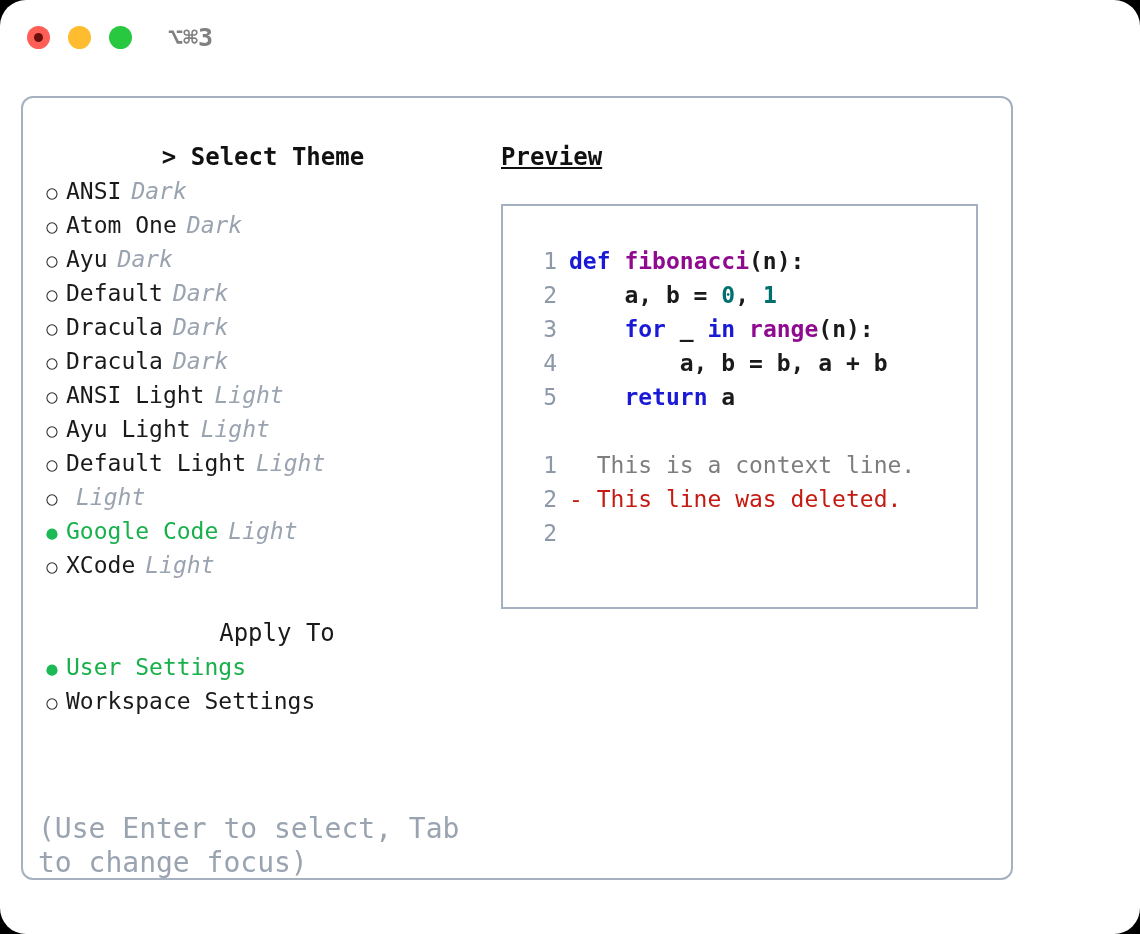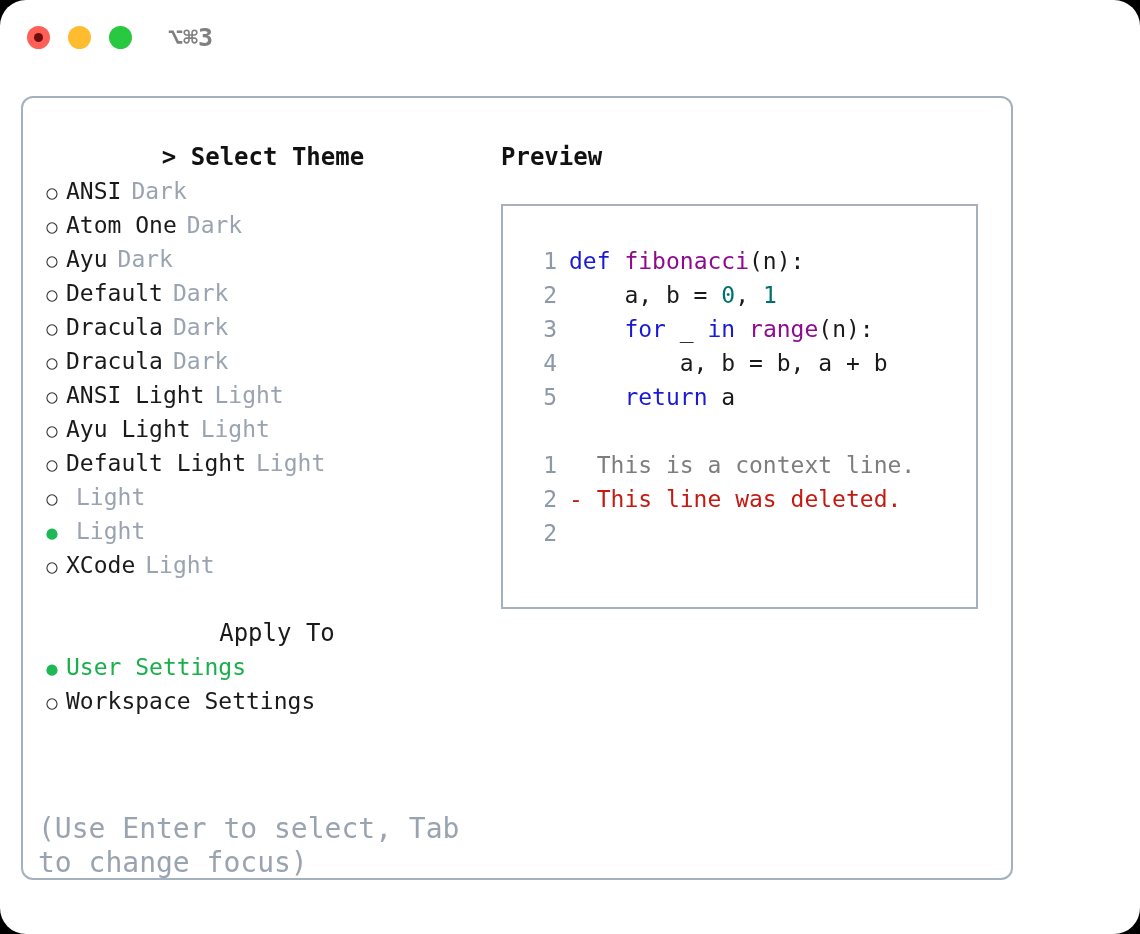--- a/index.html
+++ b/index.html
@@ -125,20 +125,21 @@
   }
   .opt-label {
     color: #1a1a1a;
   }
   .opt-label.selected {
     color: #18b04a;
   }
   .opt-tag {
     color: #9aa3b0;
     padding-left: 10px;
+    font-style: italic;
   }
   .spacer-row { height: 34px; }
 
   .hint {
     position: absolute;
     left: 15px;
     top: 714px;
     width: 430px;
     font-size: 28px;
     line-height: 34px;
@@ -151,20 +152,21 @@
     left: 478px;
     top: 42px;
     width: 500px;
   }
   .preview-title {
     font-size: 24px;
     font-weight: bold;
     color: #111111;
     line-height: 34px;
     height: 34px;
+    text-decoration: underline;
   }
   .preview-box {
     position: absolute;
     left: 478px;
     top: 106px;
     width: 477px;
     height: 405px;
     border: 2px solid #a6b1c0;
     box-sizing: border-box;
     background: #ffffff;
@@ -183,21 +185,21 @@
     white-space: pre;
   }
   .code-line.blank { height: 34px; }
   .lineno {
     flex: 0 0 34px;
     width: 34px;
     text-align: right;
     color: #8d98a8;
     padding-right: 12px;
   }
-  .code-text { color: #1a1a1a; }
+  .code-text { color: #1a1a1a; font-weight: bold; }
 
   
   .t-kw   { color: #1a1ad6; }
   .t-fn   { color: #8f0a8f; }
   .t-num  { color: #00706e; }
   .t-plain{ color: #1a1a1a; }
 
   
   .d-ctx  { color: #7d7d7d; }
   .d-del  { color: #c41a11; text-align: center; }
@@ -227,21 +229,21 @@
           <div class="opt-row"><span class="bullet">○</span><span class="opt-label">ANSI</span><span class="opt-tag">Dark</span></div>
           <div class="opt-row"><span class="bullet">○</span><span class="opt-label">Atom One</span><span class="opt-tag">Dark</span></div>
           <div class="opt-row"><span class="bullet">○</span><span class="opt-label">Ayu</span><span class="opt-tag">Dark</span></div>
           <div class="opt-row"><span class="bullet">○</span><span class="opt-label">Default</span><span class="opt-tag">Dark</span></div>
           <div class="opt-row"><span class="bullet">○</span><span class="opt-label">Dracula</span><span class="opt-tag">Dark</span></div>
           <div class="opt-row"><span class="bullet">○</span><span class="opt-label">Dracula</span><span class="opt-tag">Dark</span></div>
           <div class="opt-row"><span class="bullet">○</span><span class="opt-label">ANSI Light</span><span class="opt-tag">Light</span></div>
           <div class="opt-row"><span class="bullet">○</span><span class="opt-label">Ayu Light</span><span class="opt-tag">Light</span></div>
           <div class="opt-row"><span class="bullet">○</span><span class="opt-label">Default Light</span><span class="opt-tag">Light</span></div>
           <div class="opt-row"><span class="bullet">○</span><span class="opt-tag">Light</span></div>
-          <div class="opt-row"><span class="bullet selected">●</span><span class="opt-tag">Light</span></div>
+          <div class="opt-row"><span class="bullet selected">●</span><span class="opt-label selected">Google Code</span><span class="opt-tag">Light</span></div>
           <div class="opt-row"><span class="bullet">○</span><span class="opt-label">XCode</span><span class="opt-tag">Light</span></div>
         </div>
 
       <div class="spacer-row"></div>
 
       <div class="section-header unfocused">Apply To</div>
 
       <div id="apply-options">
           <div class="opt-row"><span class="bullet selected">●</span><span class="opt-label selected">User Settings</span></div>
           <div class="opt-row"><span class="bullet">○</span><span class="opt-label">Workspace Settings</span></div>

